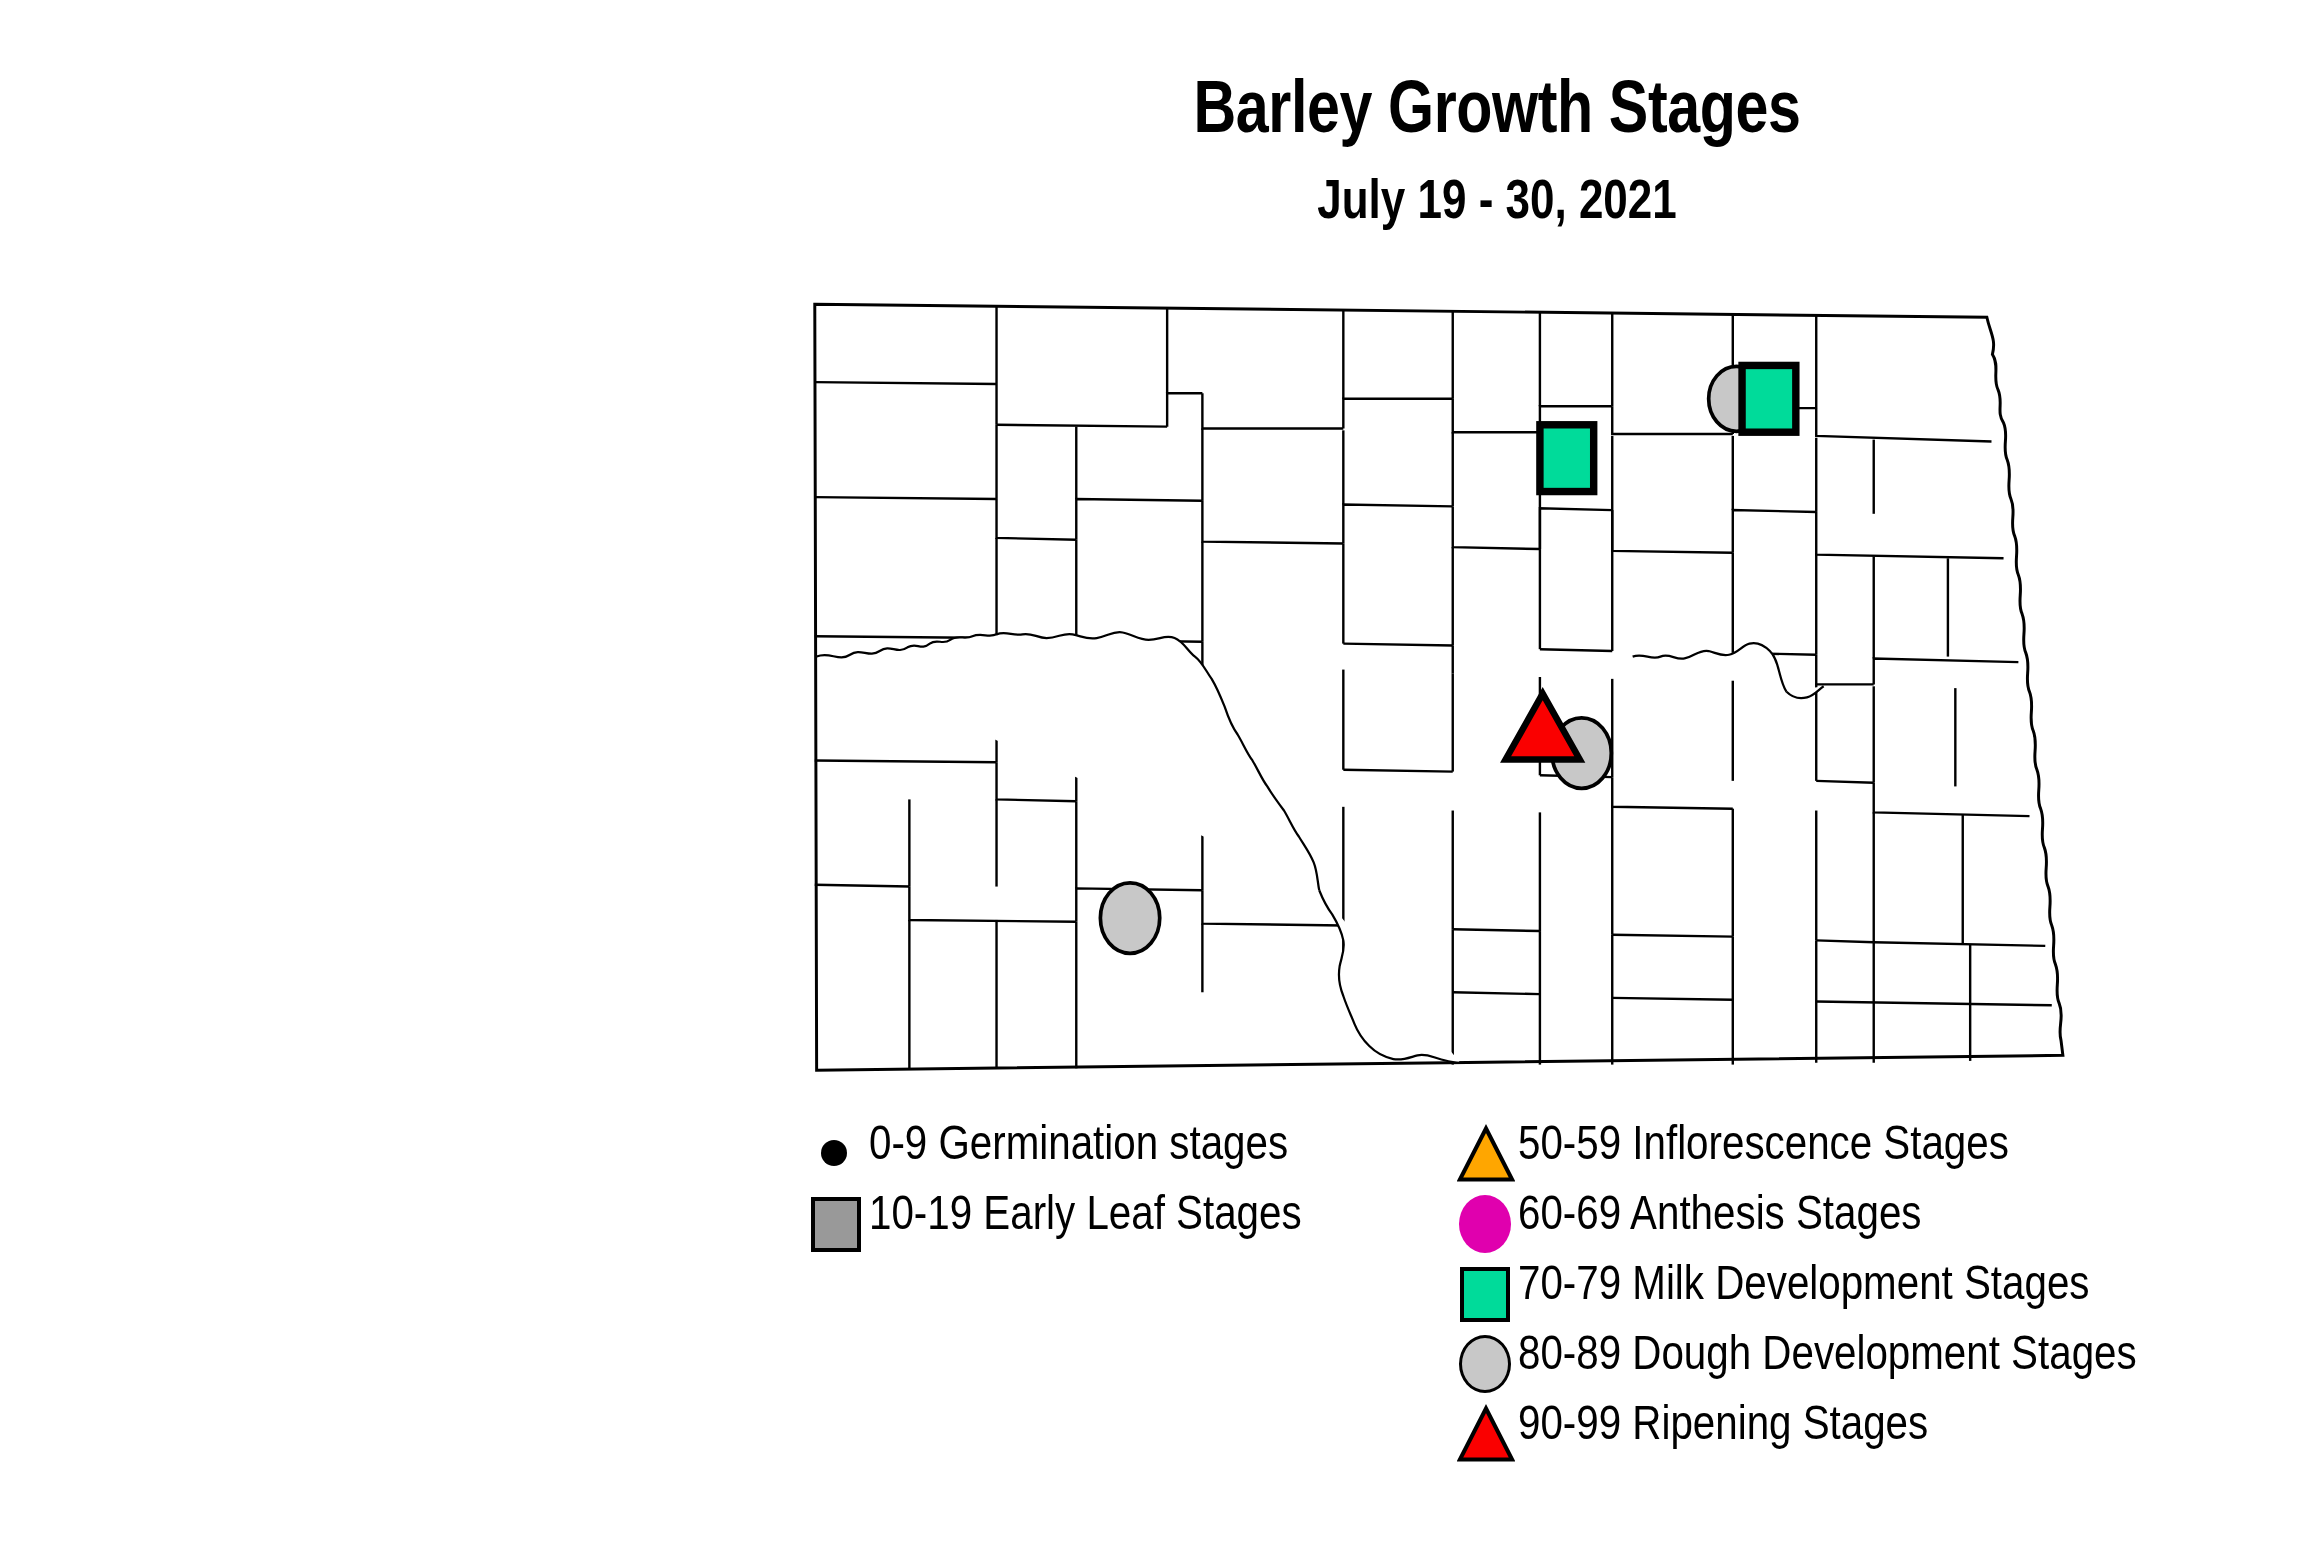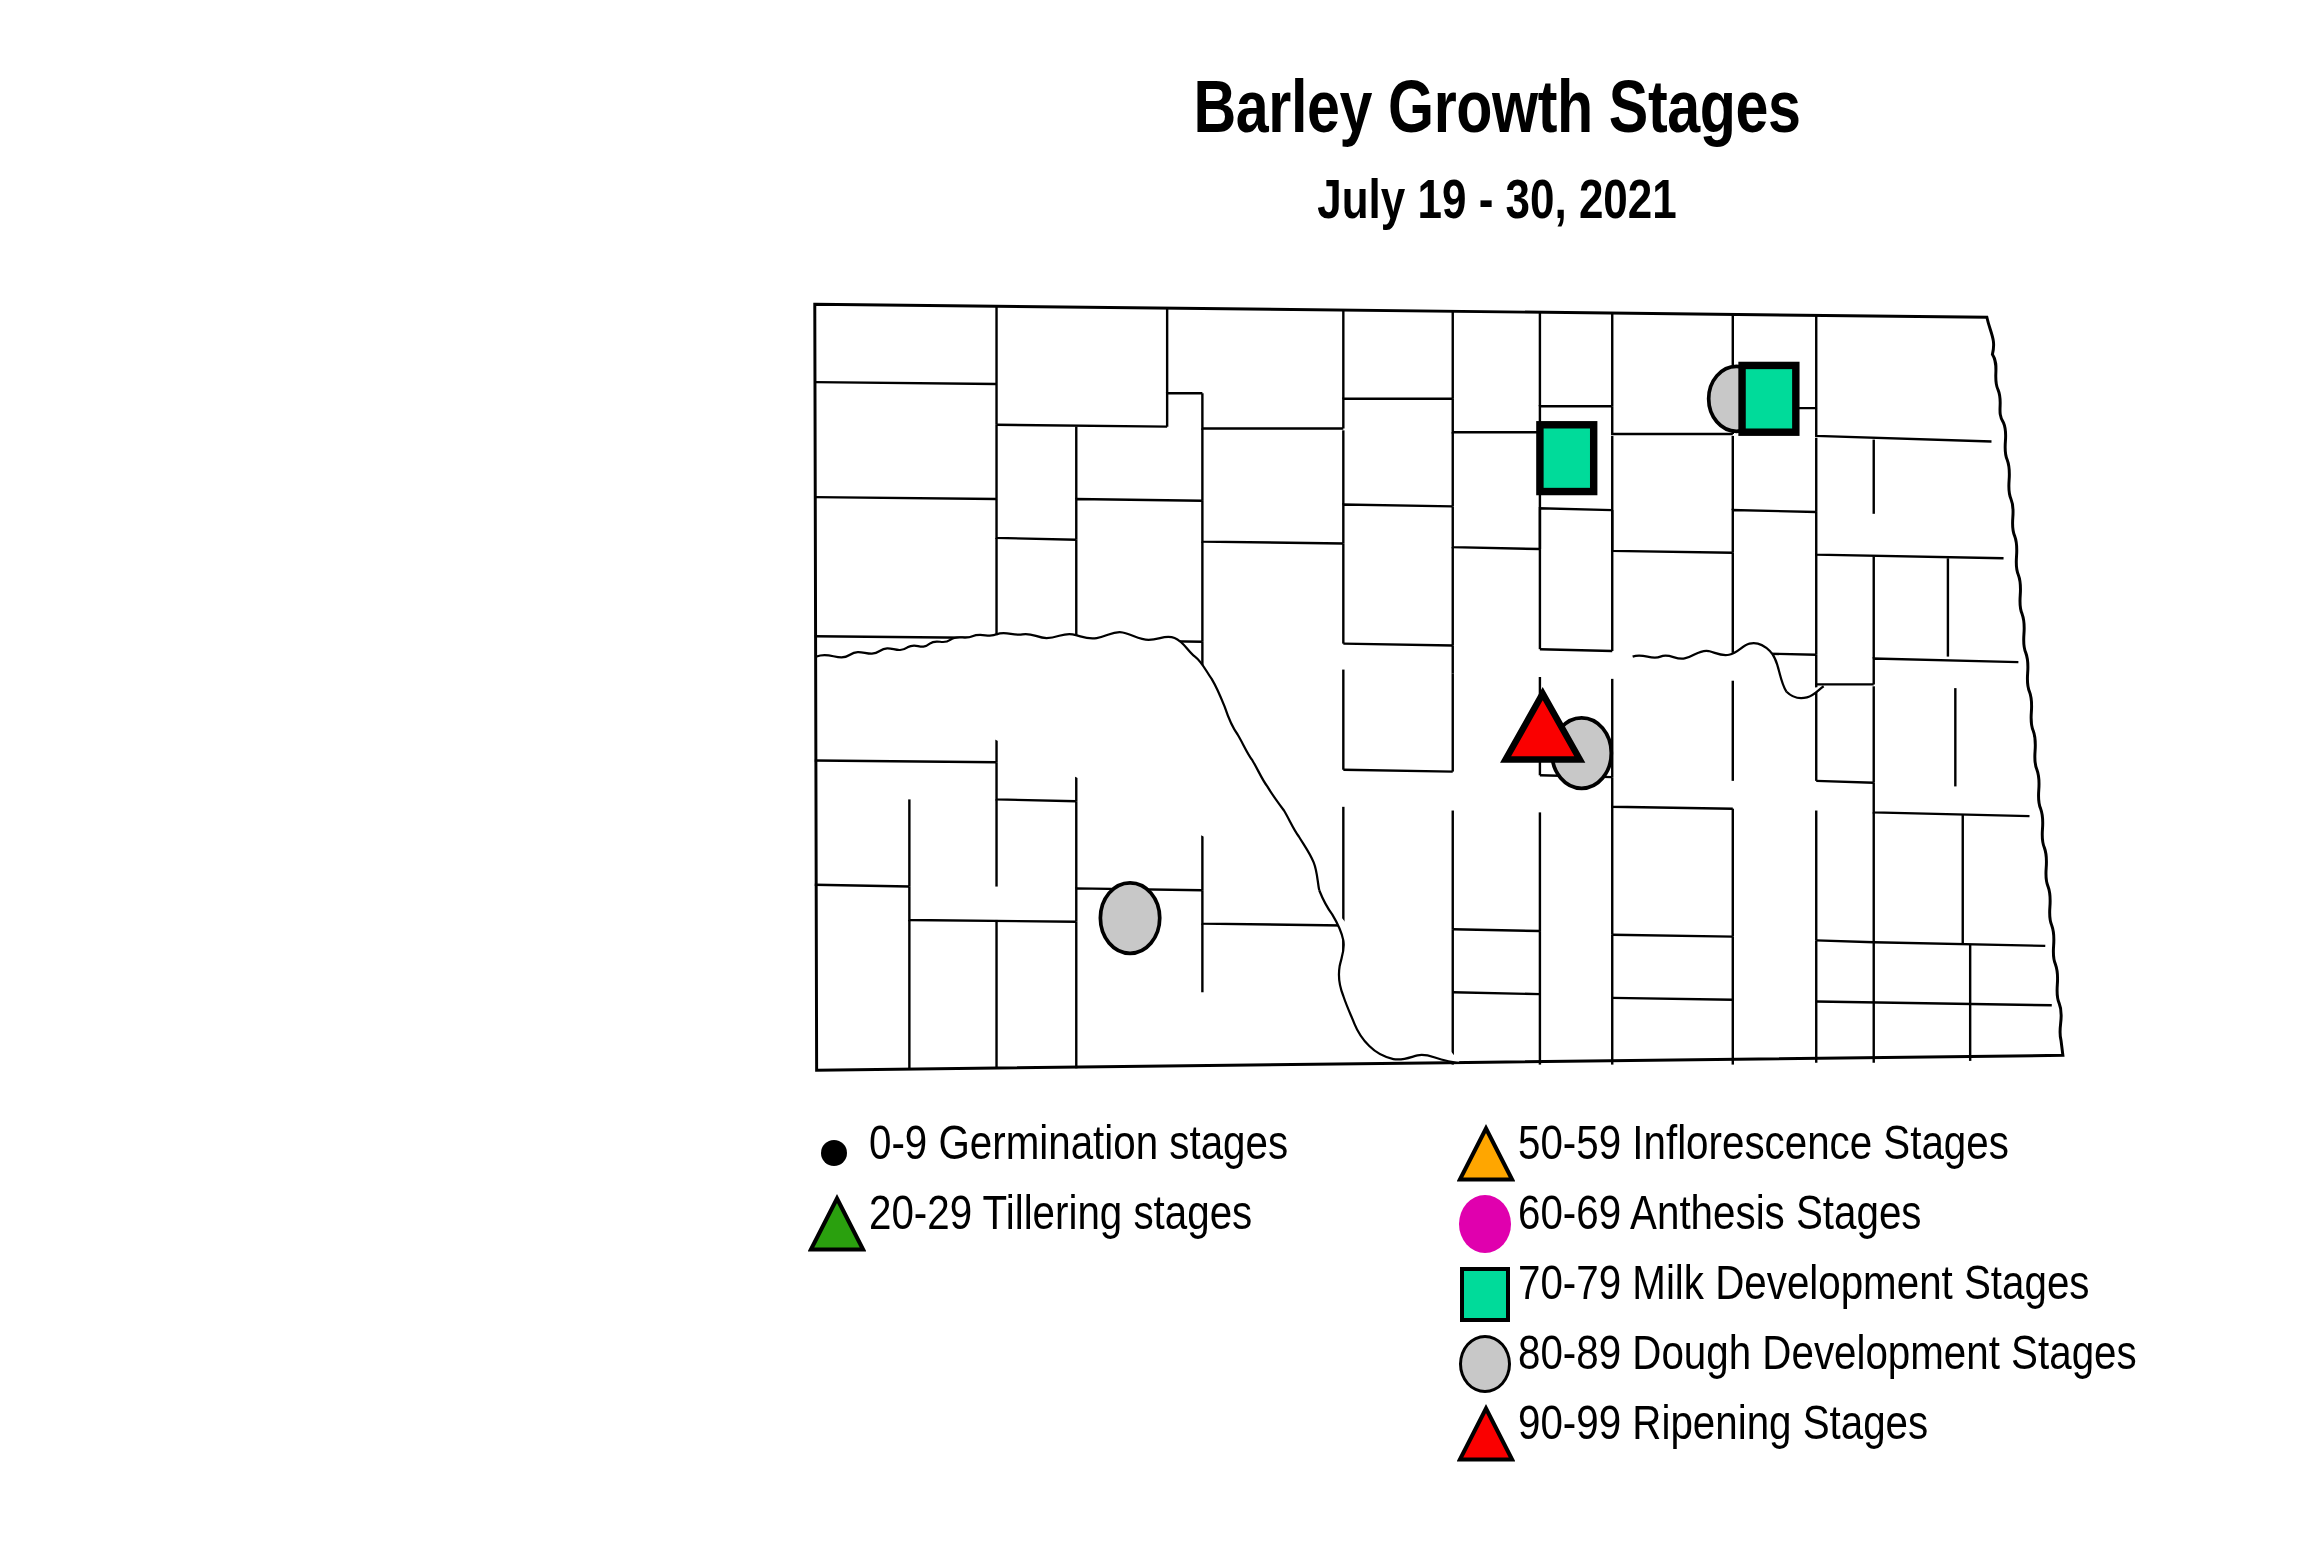--- a/index.html
+++ b/index.html
@@ -331,29 +331,27 @@
 
     <div class="legend-col" id="legend-col-left">
 
       <div class="legend-row">
         <div class="legend-swatch">
           <div class="sw-dot"></div>
         </div>
         <div class="legend-label">0-9 Germination stages</div>
       </div>
 
-
-      <div class="legend-row">
-        <div class="legend-swatch">
-          <svg class="sw-tri" viewBox="0 0 100 100">
-            <polygon points="50,6 95,94 5,94" fill="#2AA00E" stroke="#000000" stroke-width="7"></polygon>
-          </svg>
-        </div>
-        <div class="legend-label">20-29 Tillering stages</div>
-      </div>
+      <div class="legend-row">
+        <div class="legend-swatch">
+          <div class="sw-square" style="background:#999999"></div>
+        </div>
+        <div class="legend-label">10-19 Early Leaf Stages</div>
+      </div>
+
 
 
 
     </div>
 
     <div class="legend-col" id="legend-col-right">
 
       <div class="legend-row">
         <div class="legend-swatch">
           <svg class="sw-tri" viewBox="0 0 100 100">

